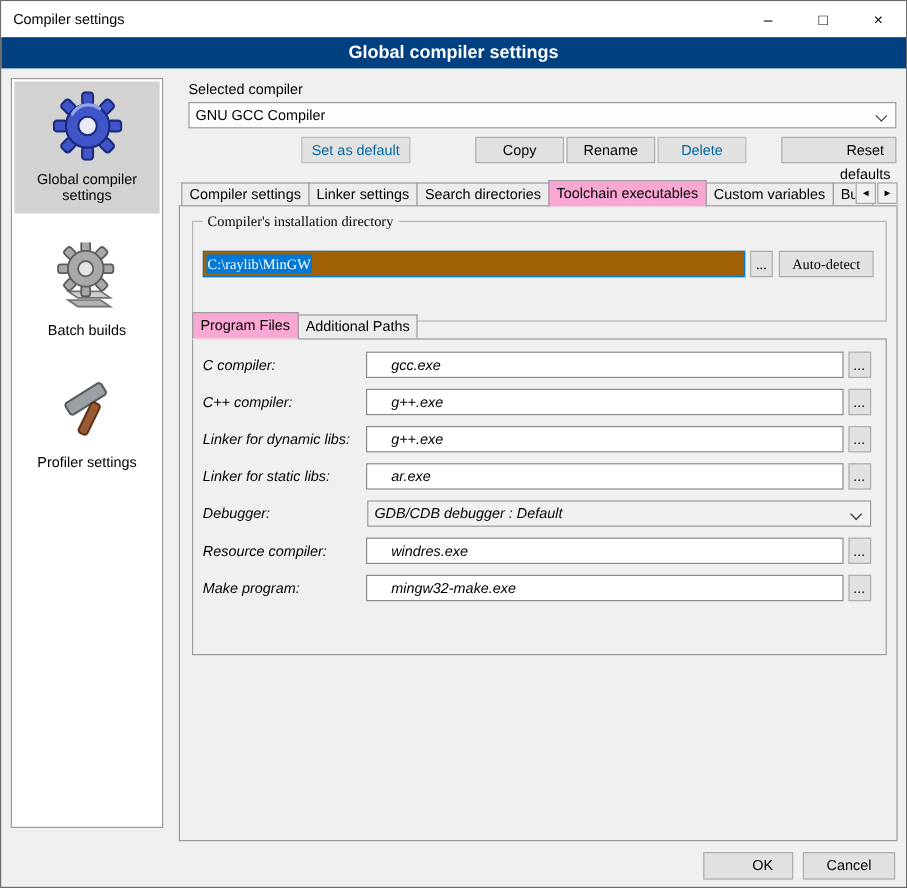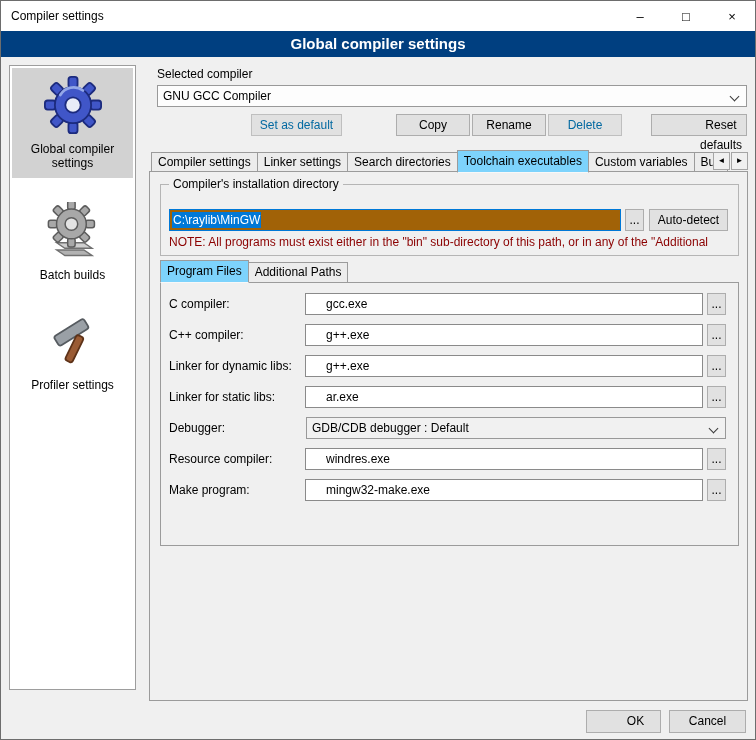--- a/index.html
+++ b/index.html
@@ -35,38 +35,38 @@
   .btn.disabled { color:#0369a1; border-color:#bfbfbf; }
   .b-setdef { left:250px; top:113px; width:91px; }
   .b-copy   { left:395px; top:113px; width:74px; }
   .b-rename { left:471px; top:113px; width:74px; }
   .b-delete { left:547px; top:113px; width:74px; }
   .b-reset  { left:650px; top:113px; width:96px;padding-left:44px; }
 
   
   .tabbar { position:absolute; left:150px; top:149px; width:597px; height:22px; display:flex; align-items:flex-end; }
   .tab { height:20px; line-height:18px; padding:0 6px; background:#ececec; border:1px solid #9b9b9b; border-bottom:none; margin-right:-1px; white-space:nowrap; cursor:default; }
-  .tab.active { height:23px; line-height:21px; background:#7dd3fc; position:relative; z-index:3; margin-bottom:-1px; border-bottom:1px solid #f8f8f8; }
+  .tab.active { height:23px; line-height:21px; background:#f9a8d4; position:relative; z-index:3; margin-bottom:-1px; border-bottom:1px solid #f8f8f8; }
   .tab-arrows { position:absolute; right:0; top:2px; z-index:4; display:flex; }
   .arrow-btn { width:17px; height:18px; background:#f0f0f0; border:1px solid #a5a5a5; font-size:8px; line-height:16px; text-align:center; margin-left:1px; cursor:default; }
 
   .panel { position:absolute; left:148px; top:170px; width:599px; height:530px; border:1px solid #9b9b9b; background:#f0f0f0; z-index:2; }
 
   
-  .groupbox { position:absolute; left:10px; top:12px; width:579px; height:72px; border:1px solid #b5b5b5; }
+  .groupbox { position:absolute; left:10px; top:12px; width:579px; height:84px; border:1px solid #b5b5b5;font-family:Liberation Serif, serif; }
   .legend { position:absolute; left:8px; top:-8px; background:#f0f0f0; padding:0 4px; }
   .dir-input { position:absolute; left:8px; top:24px; width:452px; height:22px; background:#a16207; border:1px solid #0078d7; line-height:20px; padding-left:2px; white-space:nowrap; overflow:hidden; }
   .dir-input .sel { background:#0078d7; color:#fff; padding:1px 1px; }
   .gb-browse { left:464px; top:24px; width:19px; }
   .gb-auto { left:488px; top:24px; width:79px; }
   .note { position:absolute; left:8px; top:50px; width:580px; color:#8b0000; white-space:nowrap; overflow:hidden; }
 
   
   .subtabs { position:absolute; left:10px; top:88px; display:flex; align-items:flex-end; height:22px; }
-  .subpanel { position:absolute; left:10px; top:110px; width:579px; height:264px; border:1px solid #9b9b9b; background:#f0f0f0; }
+  .subpanel { position:absolute; left:10px; top:110px; width:579px; height:264px; border:1px solid #9b9b9b; background:#f0f0f0;font-style:italic; }
   .frow { position:absolute; left:0; right:0; height:22px; }
   .frow .flabel { position:absolute; left:8px; top:4px; }
   .finput { position:absolute; left:144px; width:398px; height:22px; background:#fff; border:1px solid #8a8a8a; line-height:20px; padding-left:20px; white-space:nowrap; overflow:hidden; }
   .fbrowse { left:546px; width:19px; }
   .fcombo { position:absolute; left:145px; width:420px; height:22px; background:#f1f1f1; }
 
   
   .b-ok { left:585px; top:709px; width:75px; height:23px; line-height:21px;padding-left:24px; }
   .b-cancel { left:668px; top:709px; width:77px; height:23px; line-height:21px; }
 </style>
@@ -173,21 +173,20 @@
 
   <div class="panel">
 
     <div class="groupbox">
       <div class="legend">Compiler's installation directory</div>
       <div class="dir-input">
         <span class="sel">C:\raylib\MinGW</span>
       </div>
       <div class="btn gb-browse">...</div>
       <div class="btn gb-auto">Auto-detect</div>
-      <div class="note">NOTE: All programs must exist either in the "bin" sub-directory of this path, or in any of the "Additional</div>
     </div>
 
     <div class="subtabs">
       <div class="tab active">Program Files</div>
       <div class="tab">Additional Paths</div>
     </div>
 
     <div class="subpanel">
 
       <div class="frow" style="top:10px">

